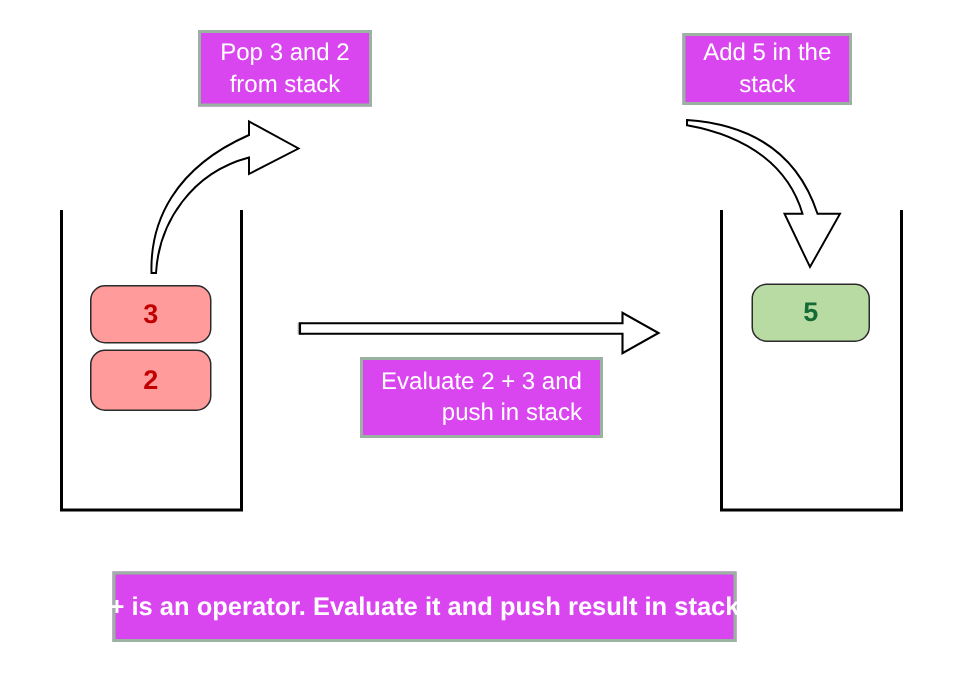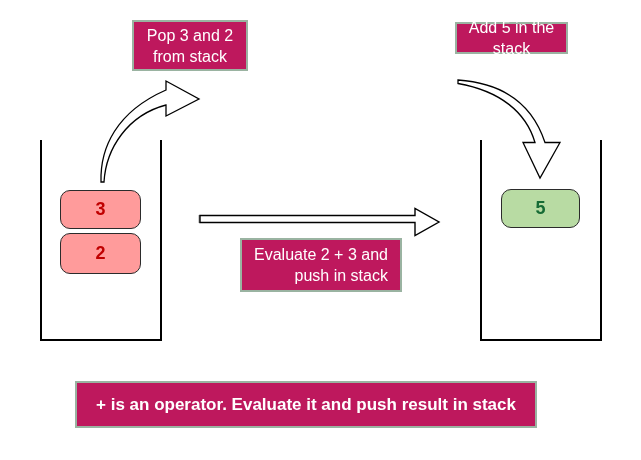--- a/index.html
+++ b/index.html
@@ -18,36 +18,36 @@
   .overlay {
     position: absolute;
     left: 0;
     top: 0;
     width: 641px;
     height: 460px;
   }
   .label {
     position: absolute;
     box-sizing: border-box;
-    background: #be185d;
+    background: #d946ef;
     border: 2px solid #9AB3A1;
     color: #ffffff;
     display: flex;
     align-items: center;
     justify-content: center;
     text-align: center;
     font-size: 16px;
     line-height: 21px;
     white-space: pre-line;
   }
   .label.pop   { left: 132px; top: 20px;  width: 116px; height: 51px; }
-  .label.add   { left: 455px; top: 22px;  width: 113px; height: 32px; }
+  .label.add   { left: 455px; top: 22px;  width: 113px; height: 48px; }
   .label.eval  { left: 240px; top: 238px; width: 162px; height: 54px; text-align: right; }
   .label.note  {
-    left: 75px; top: 381px; width: 462px; height: 47px;
+    left: 75px; top: 381px; width: 416px; height: 47px;
     font-weight: bold; font-size: 17px; white-space: nowrap;
   }
   .stack-item {
     position: absolute;
     box-sizing: border-box;
     border: 1.5px solid #2b2b2b;
     border-radius: 10px;
     display: flex;
     align-items: center;
     justify-content: center;

